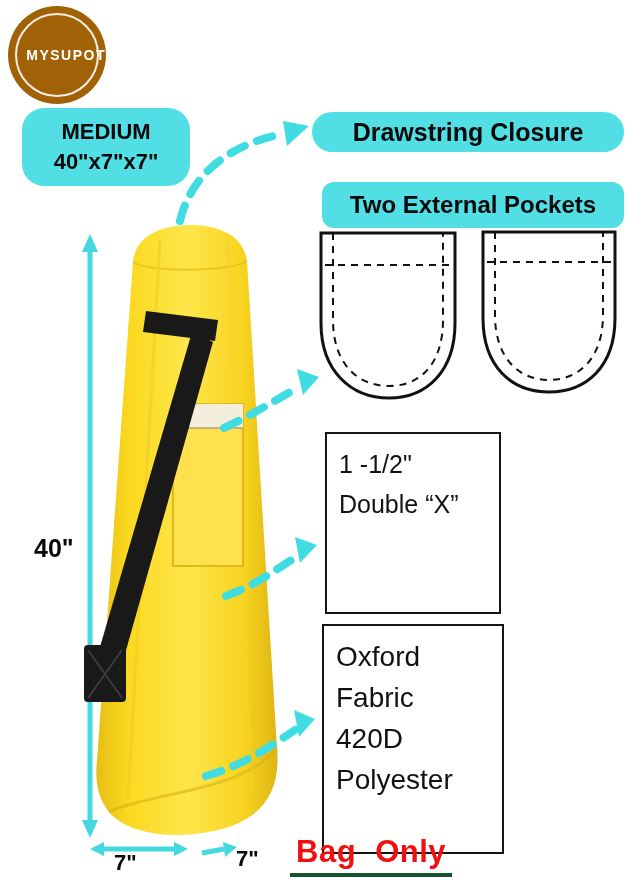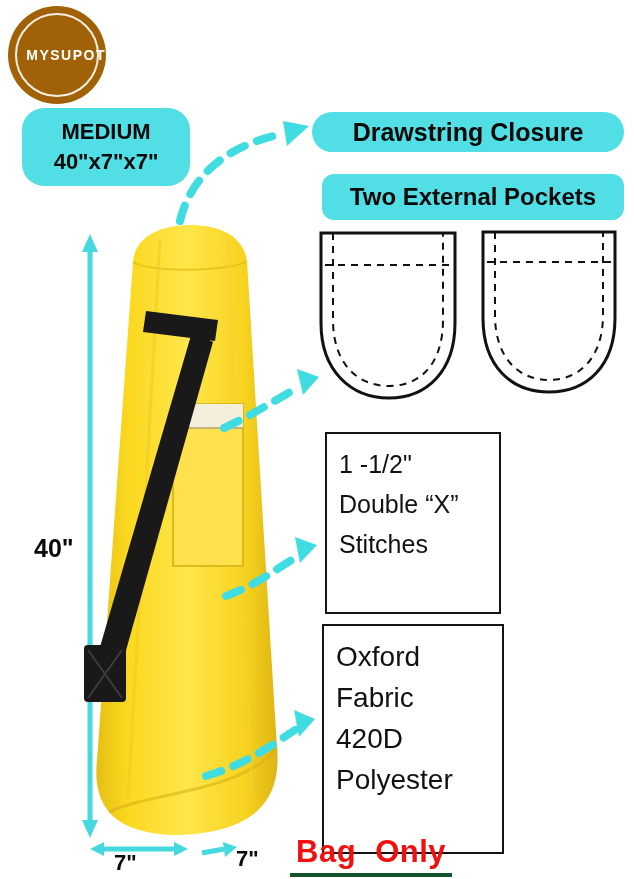--- a/index.html
+++ b/index.html
@@ -35,21 +35,21 @@
   .badge {
     position: absolute; background: #52DEE5; color: #0a0a0a;
     display: flex; align-items: center; justify-content: center;
     font-weight: bold; text-align: center;
   }
   .size-badge {
     left: 10px; top: 108px; width: 168px; height: 78px; border-radius: 22px;
     flex-direction: column; font-size: 22px; line-height: 30px; margin-left: 12px;
   }
   .drawstring-badge { left: 312px; top: 112px; width: 312px; height: 40px; border-radius: 26px; font-size: 25px; }
-  .pockets-badge   { left: 322px; top: 174px; width: 302px; height: 46px; border-radius: 12px; font-size: 24px; align-items: center; }
+  .pockets-badge   { left: 322px; top: 182px; width: 302px; height: 46px; border-radius: 12px; font-size: 24px; align-items: center; }
 
   
   .callout-box {
     position: absolute; background: #ffffff; border: 2px solid #141414;
     color: #111; padding: 10px 12px;
   }
   .strap-box  { left: 325px; top: 432px; width: 176px; height: 182px; font-size: 25px; line-height: 40px; }
   .fabric-box { left: 322px; top: 624px; width: 182px; height: 230px; font-size: 28px; line-height: 41px; }
 
   
@@ -155,21 +155,20 @@
   <div class="badge drawstring-badge">
     <span>Drawstring Closure</span>
   </div>
   <div class="badge pockets-badge">
     <span>Two External Pockets</span>
   </div>
 
   <div class="callout-box strap-box">
     <div>1 -1/2"</div>
     <div>Double “X”</div>
-    <div>Stitches</div>
   </div>
 
   <div class="callout-box fabric-box">
     <div>Oxford</div>
     <div>Fabric</div>
     <div>420D</div>
     <div>Polyester</div>
   </div>
 
   <div class="dim dim-height">40"</div>

